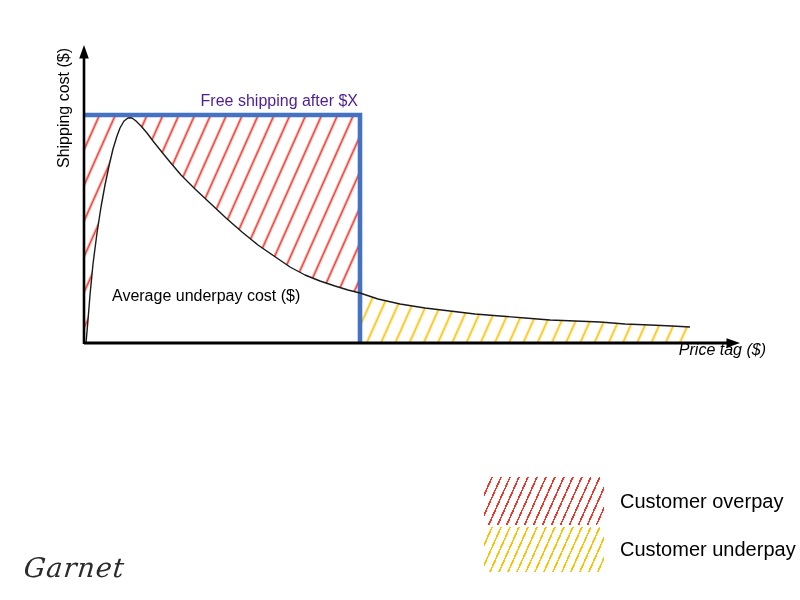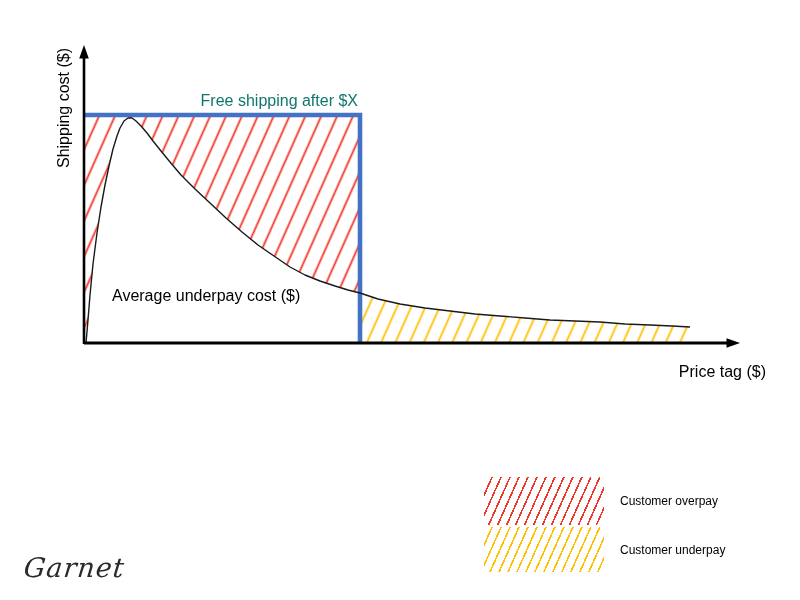--- a/index.html
+++ b/index.html
@@ -2,41 +2,41 @@
 <html><head>
 <meta charset="utf-8">
 <style>
   html,body{margin:0;padding:0;}
   body{
     width:800px;height:600px;background:#ffffff;position:relative;overflow:hidden;
     font-family:"Liberation Sans",sans-serif;color:#000;
   }
   .lbl{position:absolute;font-size:16px;line-height:1.15;white-space:nowrap;}
   #y-axis-label{left:64px;top:108px;transform:translate(-50%,-50%) rotate(-90deg);}
-  #threshold-label{right:442px;top:92px;color:#0f766e;}
+  #threshold-label{right:442px;top:92px;color:#4c1d95;}
   #curve-label{left:112px;top:287px;}
-  #x-axis-label{right:34px;top:363px;}
+  #x-axis-label{right:34px;top:341px;font-style:italic;}
   #chart-svg{position:absolute;left:0;top:0;}
   #legend{position:absolute;left:484px;top:477px;}
   .legend-row{display:flex;align-items:center;}
   .legend-row + .legend-row{margin-top:2px;}
   .swatch{width:120px;}
   .swatch.red{
     height:48px;
     background:repeating-linear-gradient(114deg,
       rgba(0,0,0,0) 0px, rgba(0,0,0,0) 6.6px,
       #F23529 6.6px, #F23529 8.2px);
   }
   .swatch.yellow{
     height:45px;
     background:repeating-linear-gradient(114deg,
       rgba(0,0,0,0) 0px, rgba(0,0,0,0) 6.6px,
       #FFC000 6.6px, #FFC000 8.2px);
   }
-  .legend-label{margin-left:16px;font-size:12px;}
+  .legend-label{margin-left:16px;font-size:20px;}
   #signature{
     position:absolute;left:24px;top:552px;
     font-family:"DejaVu Serif",serif;font-style:italic;font-weight:400;
     font-size:27px;color:#2b2b2b;letter-spacing:1px;transform:skewX(-6deg);
   }
 </style>
 </head>
 <body>
 
 <svg id="chart-svg" width="800" height="430" viewBox="0 0 800 430">

